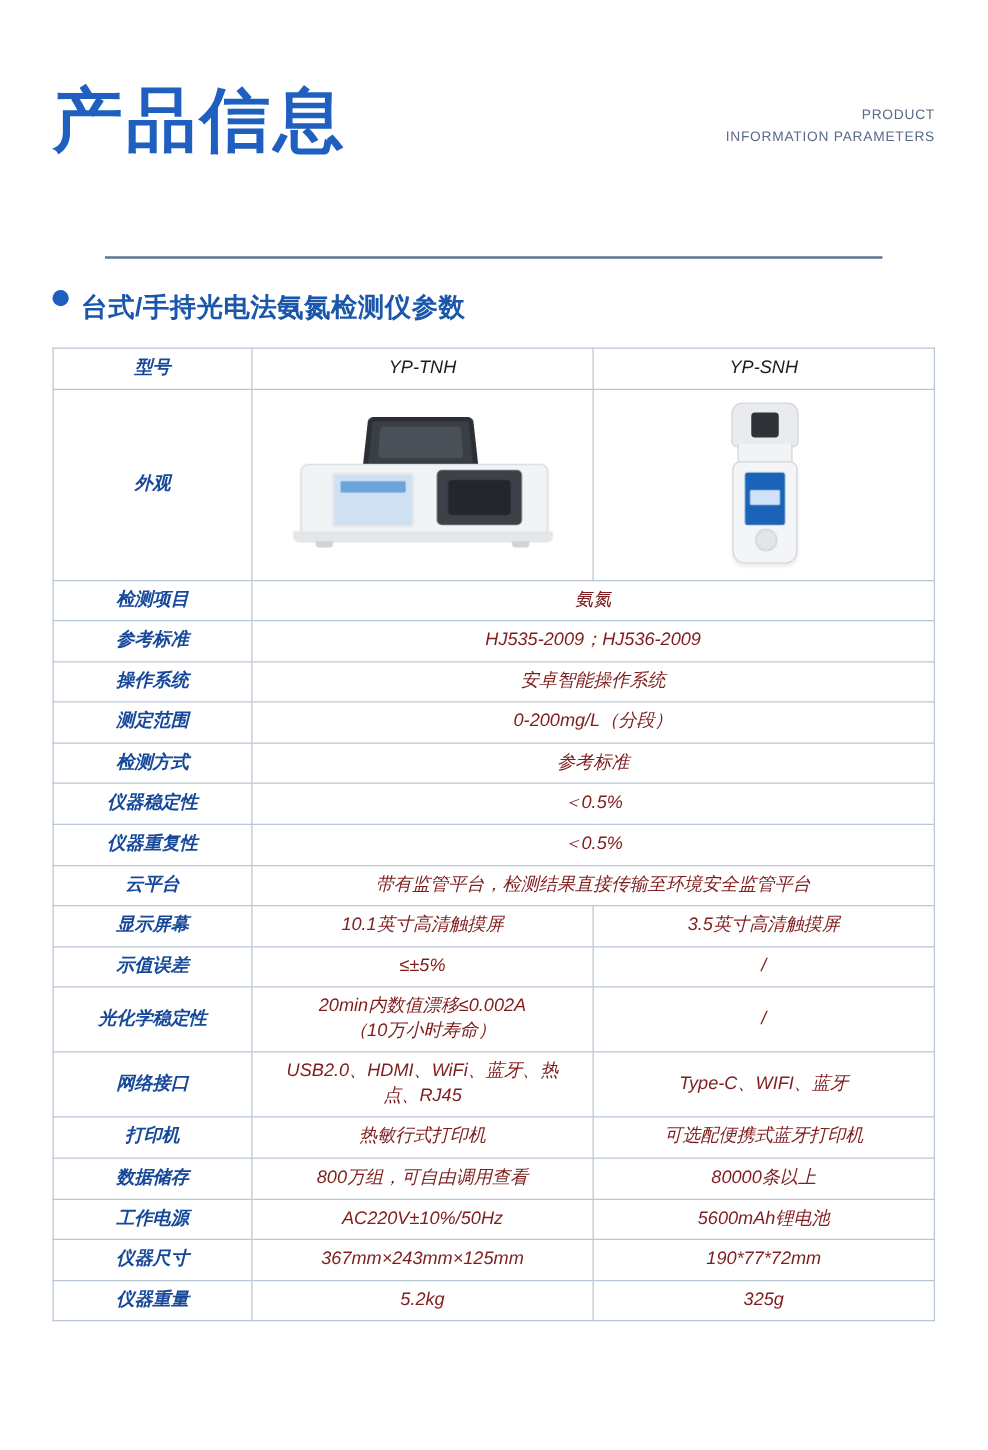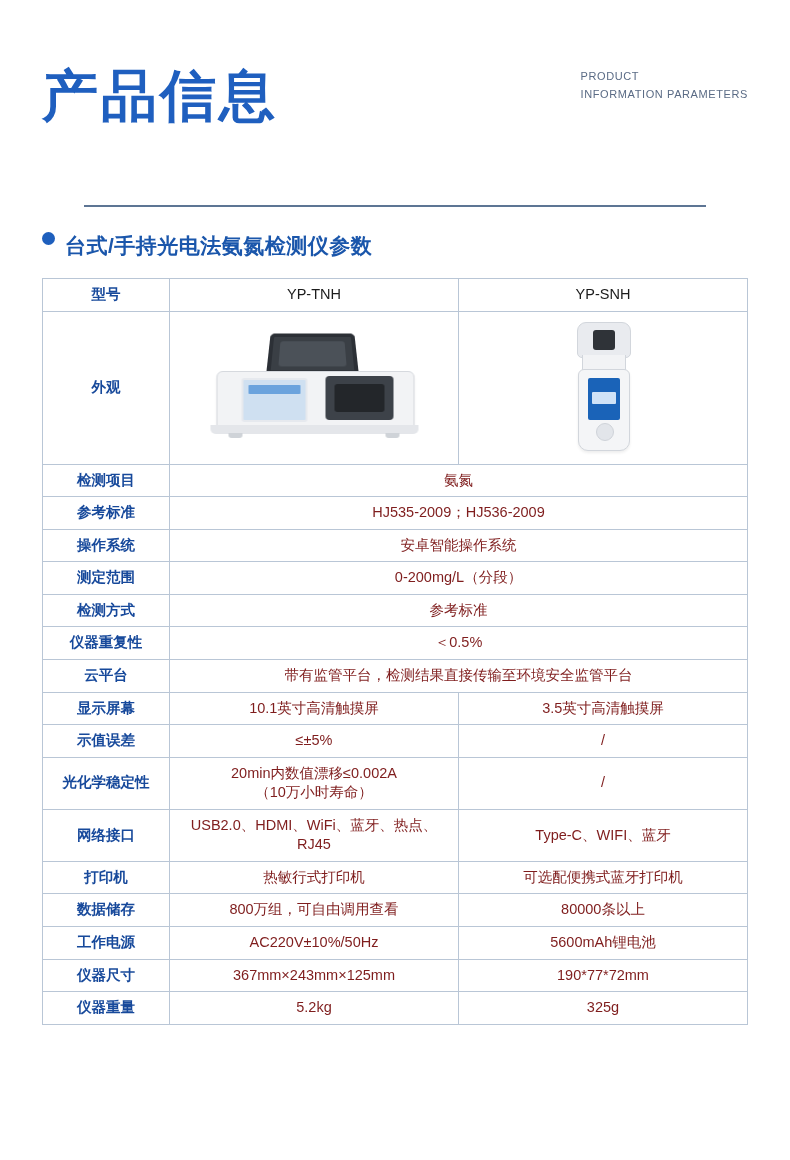--- a/index.html
+++ b/index.html
@@ -33,21 +33,22 @@
     font-size: 56px;
     font-weight: bold;
     letter-spacing: 3px;
     color: #1f5fbf;
     line-height: 1;
     margin: 0;
   }
   .header-sub {
     position: absolute;
     right: 0;
-    top: 68px;
+    top: 84px;
+    text-align: right;
     color: #5a6b85;
     font-size: 11px;
     letter-spacing: 0.6px;
     line-height: 1.6;
   }
   .header-rule {
     position: absolute;
     left: 42px;
     right: 42px;
     top: 205px;
@@ -81,22 +82,23 @@
   table.spec {
     border-collapse: collapse;
     width: 706px;
     table-layout: fixed;
     font-size: 14.5px;
   }
   table.spec td {
     border: 1px solid #b9c6d6;
     text-align: center;
     vertical-align: middle;
-    padding: 6px 4px;
+    padding: 6px 20px;
     line-height: 1.35;
+    font-style: italic;
   }
   td.label {
     width: 118px;
     color: #17499b;
     font-weight: bold;
     white-space: nowrap;
   }
   td.val {
     color: #7f1d1d;
   }
@@ -360,20 +362,24 @@
         </tr>
         <tr class="row-h">
           <td class="label">测定范围</td>
           <td class="val" colspan="2">0-200mg/L（分段）</td>
         </tr>
         <tr class="row-h">
           <td class="label">检测方式</td>
           <td class="val" colspan="2">参考标准</td>
         </tr>
         <tr class="row-h">
+          <td class="label">仪器稳定性</td>
+          <td class="val" colspan="2">＜0.5%</td>
+        </tr>
+        <tr class="row-h">
           <td class="label">仪器重复性</td>
           <td class="val" colspan="2">＜0.5%</td>
         </tr>
         <tr class="row-h">
           <td class="label">云平台</td>
           <td class="val" colspan="2">带有监管平台，检测结果直接传输至环境安全监管平台</td>
         </tr>
         <tr class="row-h">
           <td class="label">显示屏幕</td>
           <td class="val">10.1英寸高清触摸屏</td>

